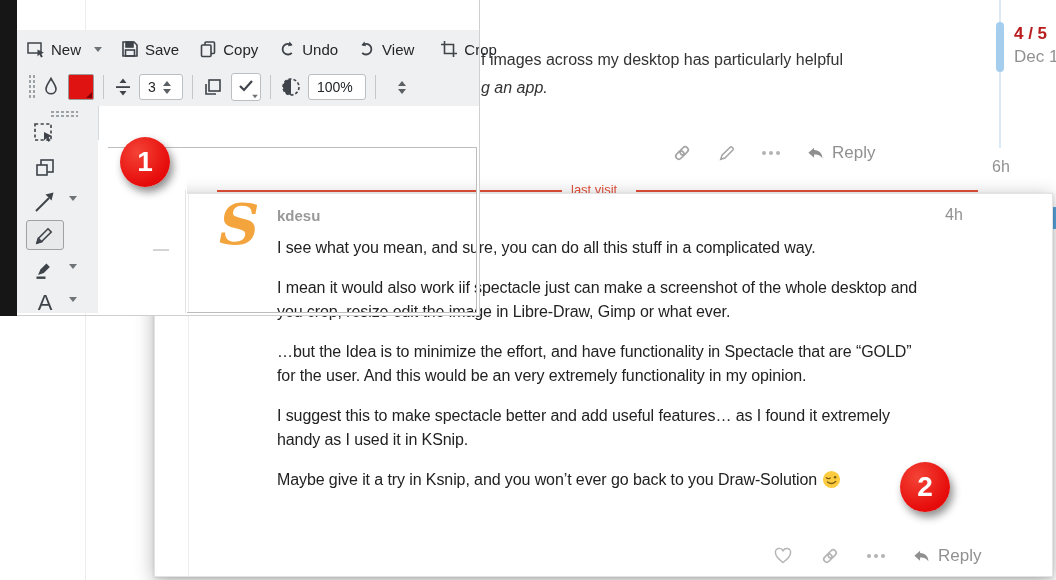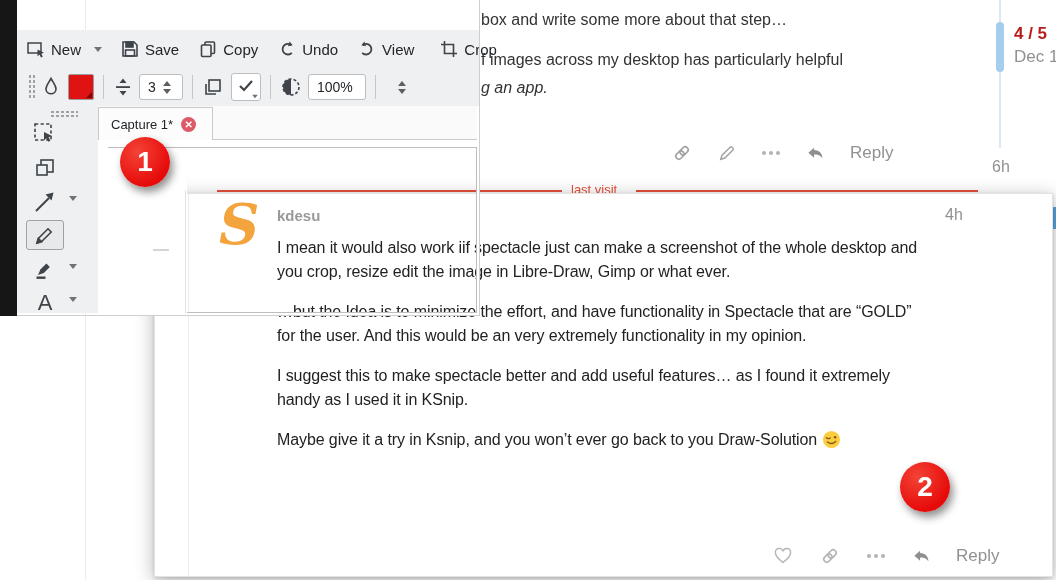--- a/index.html
+++ b/index.html
@@ -4,21 +4,21 @@
 <style>
   html,body{margin:0;padding:0;background:#777;}
   .page{position:relative;width:1056px;height:580px;background:#fff;overflow:hidden;
         font-family:"Liberation Sans",sans-serif;color:#222;}
 
   
   .bg-line{position:absolute;font-size:16px;line-height:24px;color:#333;white-space:nowrap;}
   .faint-vline{position:absolute;left:85px;top:0;width:1px;height:580px;background:#ececec;}
   .action-row{position:absolute;display:flex;align-items:center;color:#9a9a9a;}
   .action-row .gap{width:26px;}
-  .reply-btn{display:flex;align-items:center;gap:25px;color:#919191;font-size:17px;cursor:pointer;}
+  .reply-btn{display:flex;align-items:center;gap:7px;color:#919191;font-size:17px;cursor:pointer;}
   .dots3{display:flex;gap:3px;align-items:center;}
   .dots3 i{width:4px;height:4px;border-radius:50%;background:#b3b3b3;}
   .lastvisit-line{position:absolute;top:190px;height:2px;background:#e6503a;}
   .lastvisit-text{position:absolute;top:182px;font-size:13px;color:#e6503a;white-space:nowrap;}
   .tl-track{position:absolute;left:999px;top:0;width:2px;height:148px;background:#dce8f5;}
   .tl-seg{position:absolute;left:996px;top:22px;width:8px;height:50px;border-radius:4px;background:#a5cdee;}
   .tl-pos{position:absolute;left:1014px;top:24px;font-size:17px;font-weight:bold;color:#b91c1c;white-space:nowrap;}
   .tl-date{position:absolute;left:1014px;top:47px;font-size:17px;color:#919191;white-space:nowrap;}
   .tl-6h{position:absolute;left:992px;top:158px;font-size:16px;color:#919191;}
   .blue-blob{position:absolute;left:1050px;top:207px;width:6px;height:22px;border-radius:4px 0 0 4px;background:#58a6e0;}
@@ -98,21 +98,20 @@
   .z1{z-index:1;} .z4{z-index:4;} .z10{z-index:10;} .z20{z-index:20;}
   svg{display:block;}
 </style>
 </head>
 <body>
 
 <div class="page">
 
   <div class="faint-vline z1"></div>
 
-  <div class="bg-line z1" style="left:481px;top:8px;">box and write some more about that step…</div>
   <div class="bg-line z1" style="left:481px;top:48px;">f images across my desktop has particularly helpful</div>
   <div class="bg-line z1" style="left:481px;top:76px;font-style:italic;">g an app.</div>
 
   <div class="action-row z1" style="left:672px;top:141px;height:24px;">
     <span>
       <svg width="20" height="20" viewBox="0 0 20 20" stroke="#a3a3a3" fill="none" stroke-width="1.6">
         <g transform="rotate(-45 10 10)">
             <rect x="2.5" y="7" width="9" height="6" rx="3"></rect>
             <rect x="8.5" y="7" width="9" height="6" rx="3"></rect>
           </g>
@@ -150,20 +149,21 @@
   <div class="tl-6h z1">6h</div>
   <div class="blue-blob z4"></div>
 
   <div class="panel z10">
     <div class="panel-vline"></div>
     <div class="avatar">S</div>
     <div class="author">kdesu</div>
     <div class="ptime">4h</div>
 
     <div class="post-body">
+      <p>I see what you mean, and sure, you can do all this stuff in a complicated way.</p>
       <p>I mean it would also work iif spectacle just can make a screenshot of the whole desktop and
 you crop, resize edit the image in Libre-Draw, Gimp or what ever.</p>
       <p>…but the Idea is to minimize the effort, and have functionality in Spectacle that are “GOLD”
 for the user. And this would be an very extremely functionality in my opinion.</p>
       <p>I suggest this to make spectacle better and add useful features… as I found it extremely
 handy as I used it in KSnip.</p>
       <p><span>Maybe give it a try in Ksnip, and you won’t ever go back to you Draw-Solution</span><span class="emoji"><svg width="19" height="19" viewBox="0 0 20 20">
               <circle cx="10" cy="10" r="9" fill="#fdcb3f"></circle>
               <path d="M4.6 8.1 q2 1.9 4 .2" stroke="#7a5b12" fill="none" stroke-width="1.4" stroke-linecap="round"></path>
               <circle cx="13.8" cy="7.6" r="1.3" fill="#7a5b12"></circle>
@@ -339,26 +339,20 @@
         <svg width="24" height="24" viewBox="0 0 24 24" fill="#3e444a">
           <path d="M5 17 l2.4-5.4 6-6 3.4 3.4 -6 6z"></path>
             <rect x="3.5" y="18.5" width="9" height="2.4"></rect>
         </svg>
       </div>
       <div class="tool-caret" style="top:158px;"></div>
       <div class="tool-btn" style="top:182px;font-size:22px;color:#3e444a;font-weight:500;">A</div>
       <div class="tool-caret" style="top:191px;"></div>
     </div>
 
-    <div class="tabstrip">
-      <div class="tab">
-        <span>Capture 1*</span>
-        <span class="tab-close">✕</span>
-      </div>
-    </div>
 
     <div class="white-m" style="left:81px;top:140px;width:10px;height:176px;"></div>
     <div class="white-m" style="left:460px;top:140px;width:3px;height:176px;"></div>
     <div class="white-m" style="left:81px;top:140px;width:379px;height:7px;"></div>
     <div class="white-m" style="left:81px;top:313px;width:382px;height:3px;"></div>
 
     <div class="viewport"></div>
 
     <div class="win-edge-r"></div>
     <div class="win-edge-b"></div>

